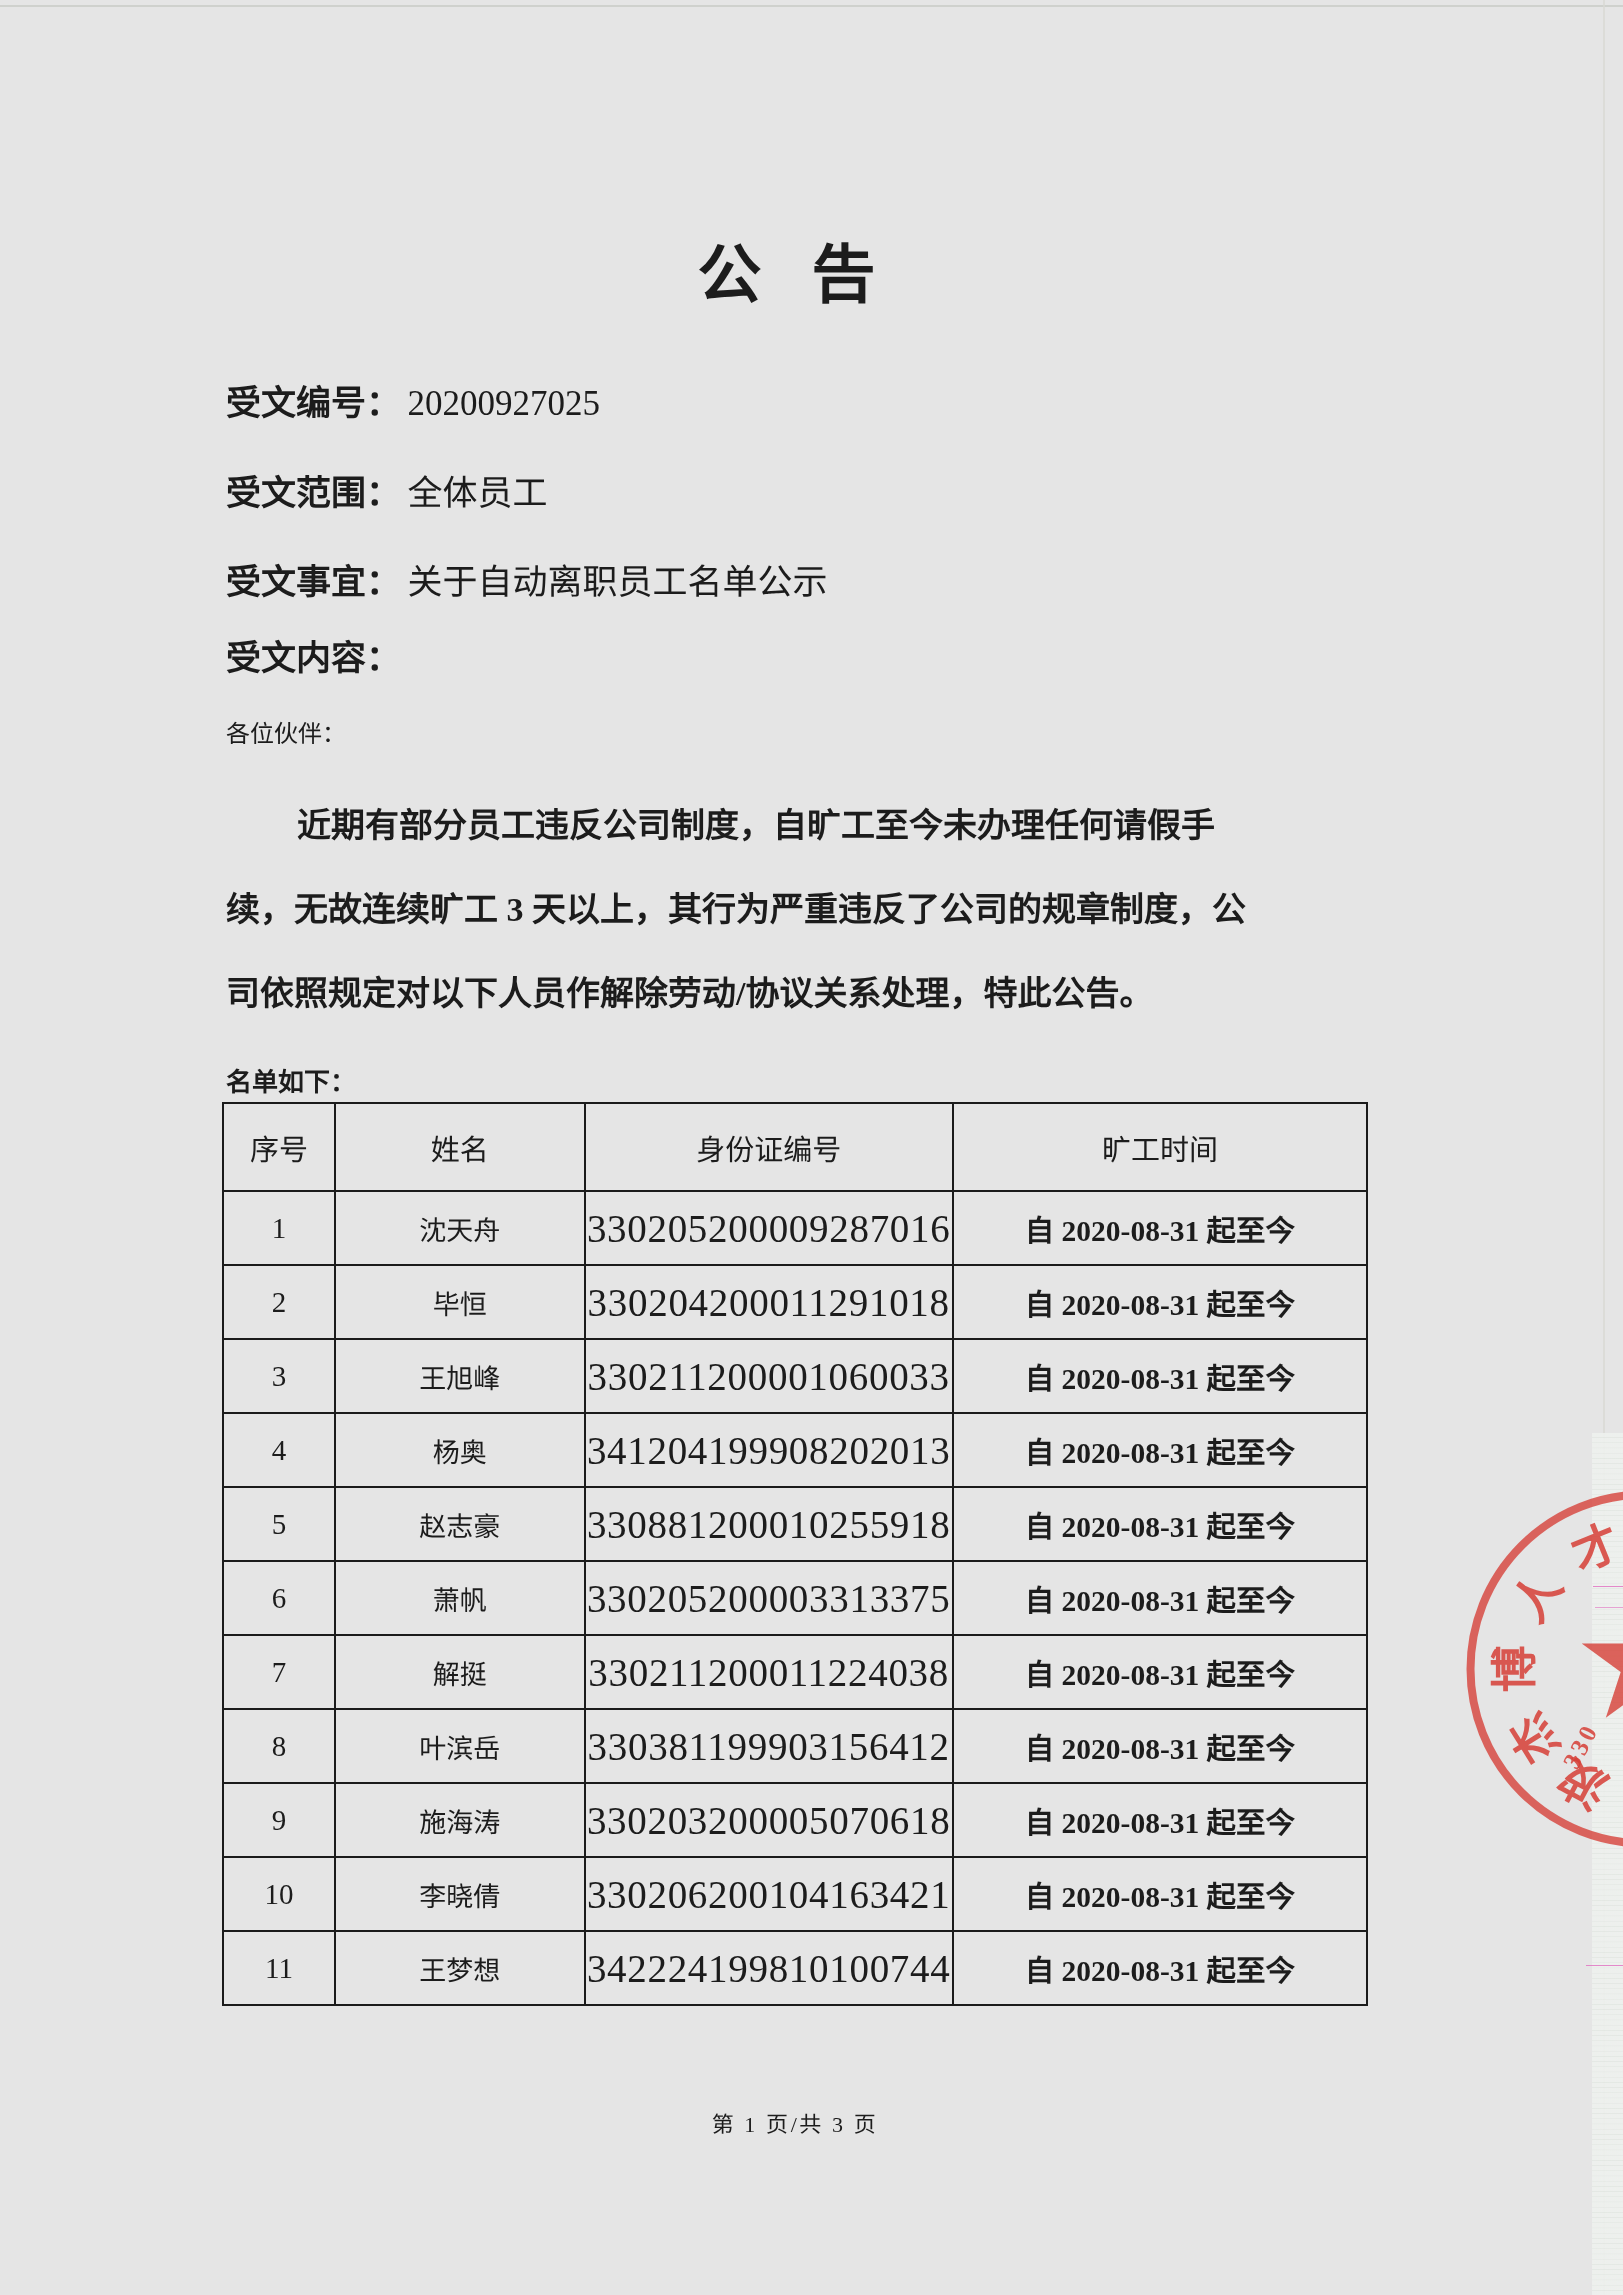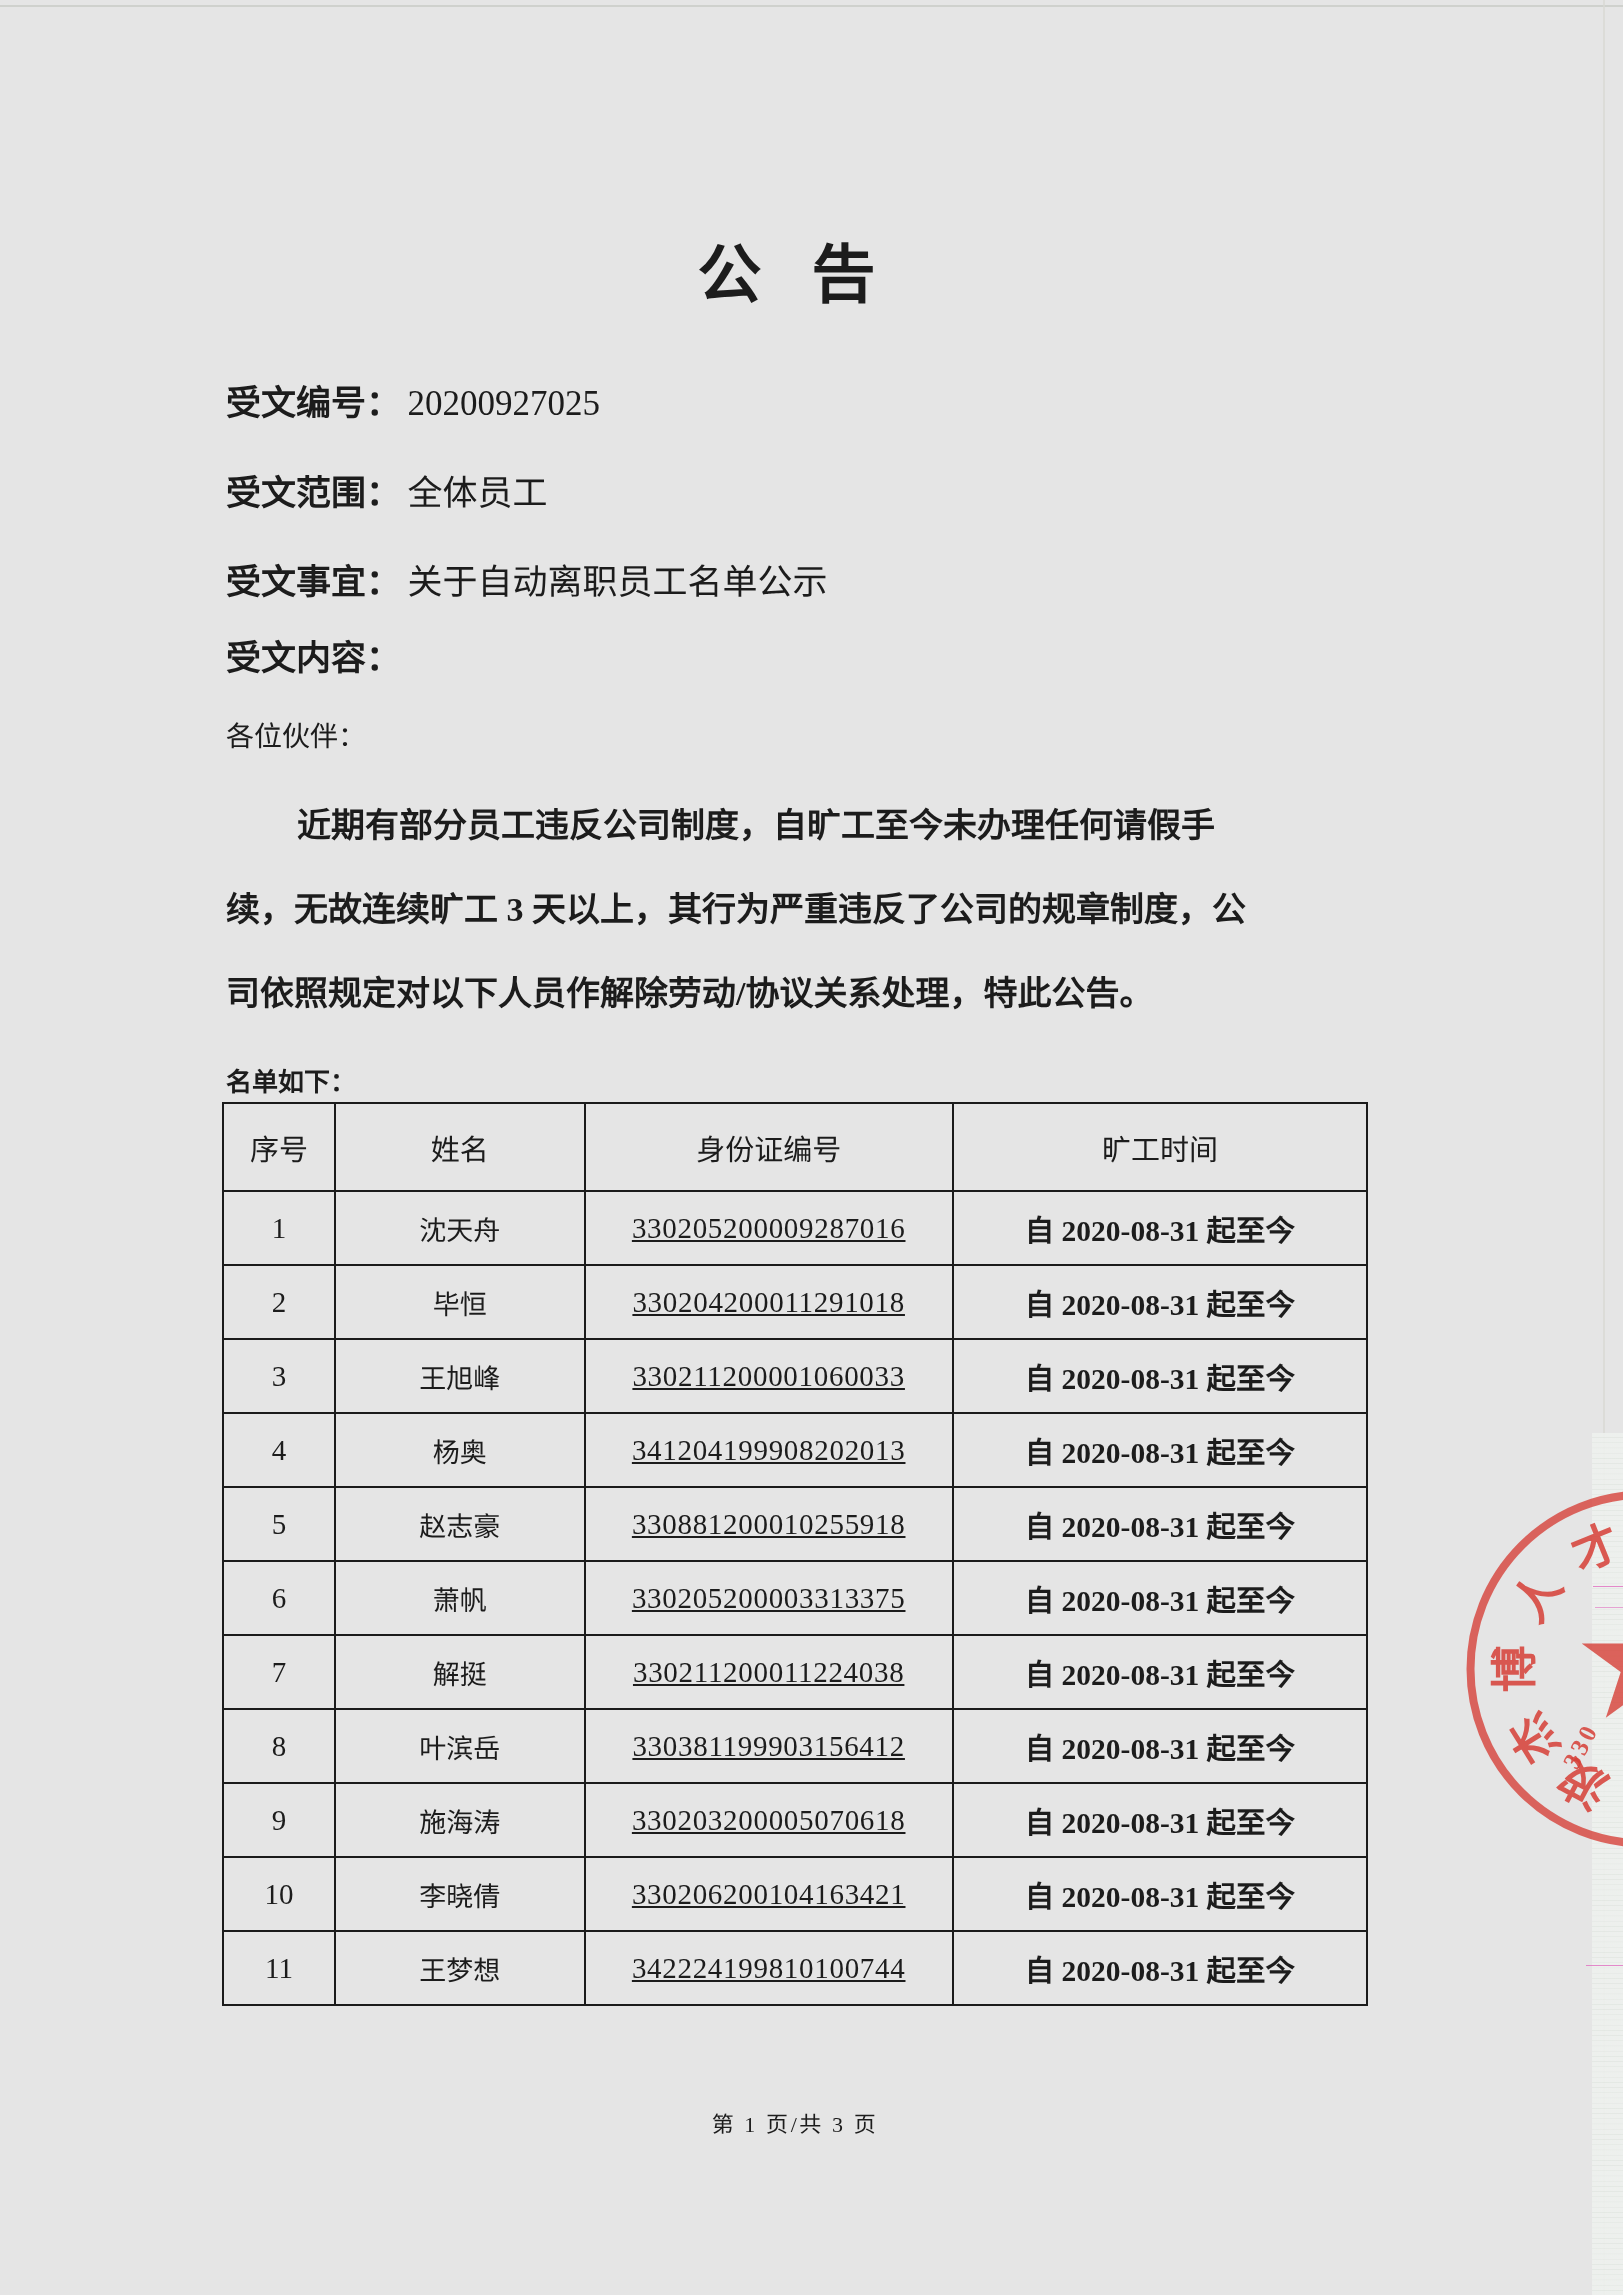--- a/index.html
+++ b/index.html
@@ -24,38 +24,38 @@
   .scan-pink-3{position:absolute;left:1586px;top:1965px;width:37px;height:1.3px;background:#e06fc0;opacity:.8;}
 
   .doc-title{
     position:absolute;left:222px;top:195px;width:1146px;
     text-align:center;font-size:64px;font-weight:bold;letter-spacing:17px;line-height:1.2;
   }
   .field-row{position:absolute;left:226px;width:1142px;font-size:35px;line-height:1.2;white-space:nowrap;}
   .field-label{font-weight:bold;}
   .field-value{font-weight:normal;margin-left:6.5px;}
   .f0{top:383px;} .f1{top:473px;} .f2{top:562px;} .f3{top:638px;}
-  .salutation{position:absolute;left:226px;top:720px;font-size:28px;line-height:1.2;}
+  .salutation{position:absolute;left:226px;top:720px;font-size:24px;line-height:1.2;}
   .body-line{position:absolute;left:226px;width:1144px;font-size:34px;line-height:1.2;
     text-align:justify;white-space:nowrap;font-weight:bold;}
   .bl0{top:806px;padding-left:71px;} .bl1{top:890px;} .bl2{top:974px;}
   .list-intro{position:absolute;left:226px;top:1054px;font-size:26px;font-weight:bold;margin-top:7px;}
 
   .table-wrap{position:absolute;left:222px;top:1102px;width:1146px;}
   table.emp{border-collapse:collapse;width:100%;table-layout:fixed;}
   table.emp th,table.emp td{
     border:2px solid #1b1b1b;text-align:center;vertical-align:middle;
     overflow:hidden;padding:0;
   }
   table.emp th{height:86px;font-size:29px;font-weight:normal;}
   table.emp td{height:72px;}
   col.c-no{width:9.8%;} col.c-name{width:21.8%;} col.c-id{width:32.2%;} col.c-abs{width:36.2%;}
   td[data-name="cell-no"]{font-size:29px;}
   td[data-name="cell-name"]{font-size:27px;}
-  td[data-name="cell-id-number"]{font-size:29px;letter-spacing:0.7px;text-decoration:underline;}
+  td[data-name="cell-id-number"]{font-size:39px;letter-spacing:0.7px;}
   td[data-name="cell-absence-period"]{font-size:29.5px;font-weight:bold;}
 
   .page-footer{position:absolute;left:222px;top:2106px;width:1146px;text-align:center;font-size:22px;letter-spacing:2.6px;}
 
   
   .stamp{position:absolute;left:1645px;top:1669px;width:0;height:0;}
   .stamp-ring{
     position:absolute;left:0;top:0;width:357px;height:357px;box-sizing:border-box;
     border:8.5px solid rgba(214,62,54,.78);border-radius:50%;
     transform:translate(-50%,-50%);

